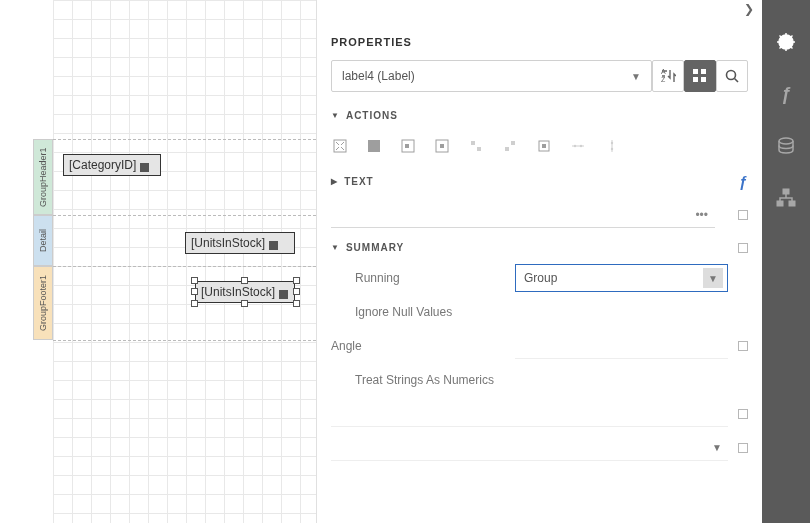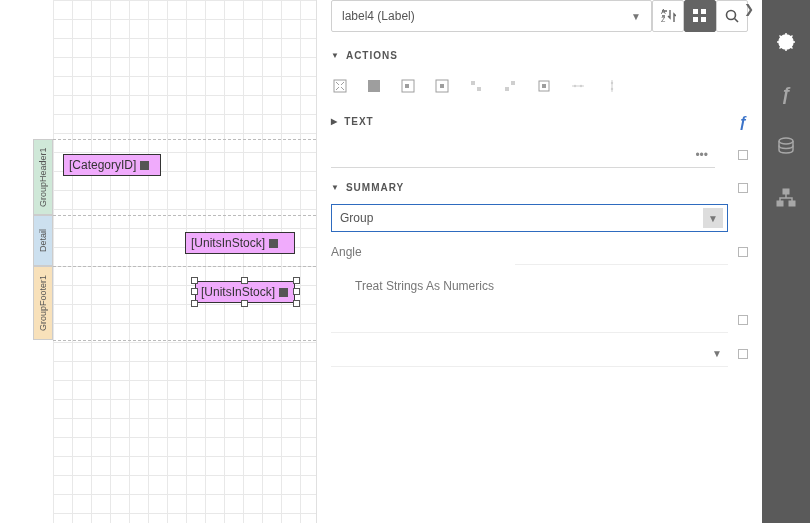--- a/index.html
+++ b/index.html
@@ -9,21 +9,21 @@
     background-image:
       linear-gradient(to right,#e8e8e8 1px,transparent 1px),
       linear-gradient(to bottom,#e8e8e8 1px,transparent 1px);
     background-size:19px 19px}
   .band-strip{position:absolute;left:33px;width:20px;height:100%;display:flex;flex-direction:column}
   .band{writing-mode:vertical-rl;transform:rotate(180deg);border:1px solid #ccc;display:flex;align-items:center;justify-content:center;font-size:9px;color:#555}
   .band.gh{background:#cfe8d8}
   .band.dt{background:#cce0ef}
   .band.gf{background:#f8e1ba}
   .dash{position:absolute;left:53px;right:0;border-top:1px dashed #bbb;height:0}
-  .field{position:absolute;background:#f0abfc;border:1px solid #333;padding:3px 5px 3px 5px;font-size:12px;display:flex;align-items:center}
+  .field{position:absolute;background:#e5e5e5;border:1px solid #333;padding:3px 5px 3px 5px;font-size:12px;display:flex;align-items:flex-end}
   .field .db{width:9px;height:9px;margin-left:4px;background:#555}
   .sel-handles .h{position:absolute;width:7px;height:7px;background:#fff;border:1px solid #555}
   .props{flex:1;position:relative;border-left:1px solid #e0e0e0;background:#fff}
   .props-inner{position:absolute;inset:0;padding:0 14px;overflow:hidden}
   .collapse-arrow{position:absolute;top:2px;right:8px;color:#666;font-size:12px}
   .title{font-size:11px;font-weight:600;letter-spacing:1px;color:#333;margin:36px 0 12px}
   .top-row{display:flex;gap:0;align-items:stretch;margin-bottom:18px}
   .combo{flex:1;border:1px solid #d0d0d0;border-radius:2px;height:32px;display:flex;align-items:center;padding:0 10px;justify-content:space-between;color:#555}
   .caret{color:#777;font-size:10px}
   .sqbtn{width:32px;height:32px;border:1px solid #d0d0d0;border-radius:2px;display:flex;align-items:center;justify-content:center;color:#555}
@@ -85,20 +85,21 @@
     <div class="h" style="left:241px;top:300px"></div>
     <div class="h" style="left:293px;top:300px"></div>
     <div class="h" style="left:191px;top:288px"></div>
     <div class="h" style="left:293px;top:288px"></div>
   </div>
 </div>
 
 <div class="props">
   <div class="props-inner">
     <div class="collapse-arrow">❯</div>
+    <div class="title">PROPERTIES</div>
 
     <div class="top-row">
       <div class="combo">
         <span>label4 (Label)</span>
         <span class="caret">▼</span>
       </div>
       <div class="sqbtn">
         <svg width="16" height="16">
             <path d="M2 3h5M2 8h3M10 2v8l-2-2M14 14V6l2 2" stroke="#666" fill="none" stroke-width="1.4"></path>
             <text x="1" y="6" font-size="7" fill="#666">A</text>
@@ -201,31 +202,35 @@
 
     <div class="sec-head" style="margin-top:10px;justify-content:space-between">
       <span style="display:flex;align-items:center">
           <span class="tri">▼</span>
       <span>SUMMARY</span>
         </span>
       <div class="sqmark" style="margin-left:0"></div>
     </div>
 
     <div class="row">
+      <div class="lbl indent">Running</div>
       <div class="val">
         <div class="select">
           <span>Group</span>
           <span class="ctl">
               <span class="caret">▼</span>
             </span>
         </div>
       </div>
       <div style="width:20px"></div>
     </div>
 
+    <div class="row">
+      <div class="lbl indent">Ignore Null Values</div>
+    </div>
     <div class="row">
       <div class="lbl">Angle</div>
       <div class="val">
           <div class="ghost"></div>
         </div>
       <div class="sqmark"></div>
     </div>
 
     <div class="row">
       <div class="lbl indent">Treat Strings As Numerics</div>

